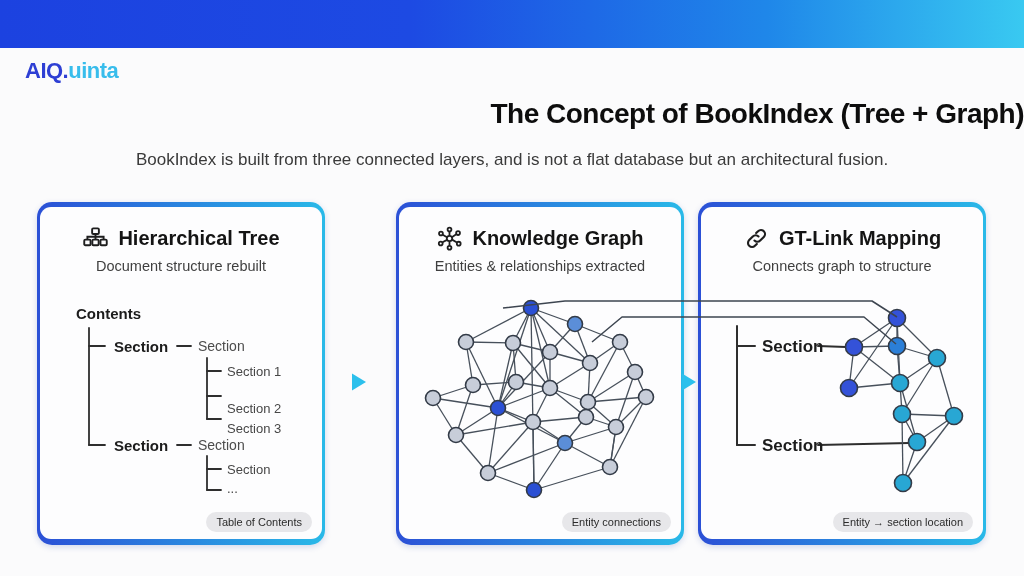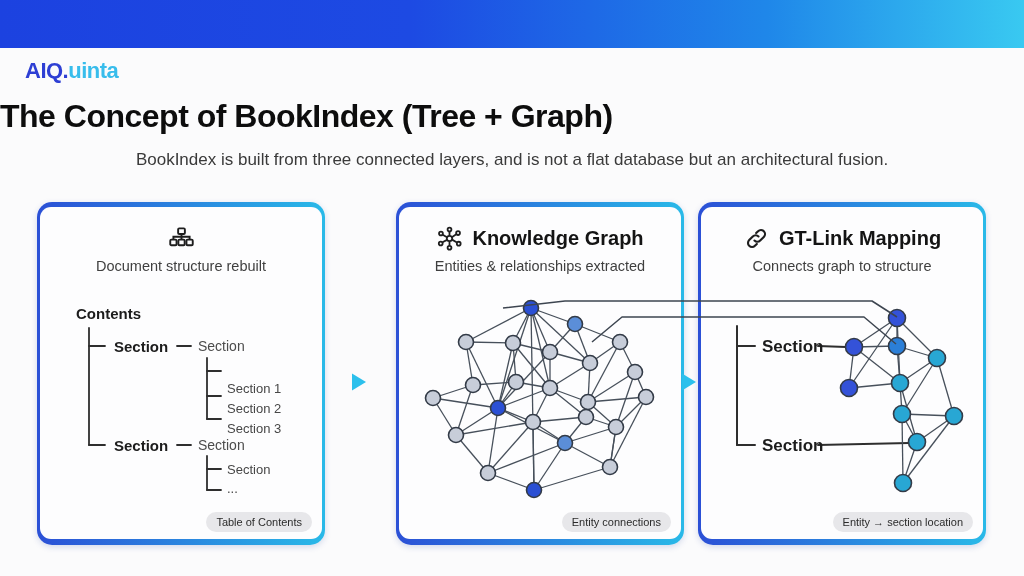--- a/index.html
+++ b/index.html
@@ -2,22 +2,22 @@
 <html><head>
 <meta charset="utf-8">
 <style>
   html,body{margin:0;padding:0;background:#e8e8e8;}
   .slide{position:relative;width:1024px;height:576px;background:#fbfbfc;overflow:hidden;
          font-family:Liberation Sans, sans-serif;}
   .banner{position:absolute;left:0;top:0;width:1024px;height:48px;
           background:linear-gradient(90deg,#1c42e0 0%,#1d4ae3 40%,#1f87e9 75%,#39c9f1 100%);}
   .logo{position:absolute;left:25px;top:58px;font-size:22px;font-weight:800;letter-spacing:-0.5px;}
   .logo .p1{color:#2e3fd4;} .logo .p2{color:#38bdec;}
-  .title{position:absolute;left:0;top:98px;width:1024px;text-align:left;margin:0;
-         font-size:32px;font-weight:800;color:#0d0d0d;letter-spacing:-0.5px;}
+  .title{position:absolute;left:0;top:98px;width:1024px;text-align:right;margin:0;
+         font-size:28px;font-weight:800;color:#0d0d0d;letter-spacing:-0.5px;}
   .subtitle{position:absolute;left:0;top:150px;width:1024px;text-align:center;margin:0;
          font-size:17px;color:#3a3a3a;}
   .panel{position:absolute;top:202px;width:288px;height:343px;border-radius:15px;
          background:linear-gradient(90deg,#2b50d6,#29b9e8);
          box-shadow:0 2px 6px rgba(30,60,160,0.18);}
   .panel-inner{position:absolute;left:3px;right:3px;top:5px;bottom:6px;background:#fdfdfe;border-radius:11px;}
   .panel-header{position:absolute;left:0;top:23px;width:100%;display:flex;justify-content:center;
          align-items:center;gap:9px;z-index:3;}
   .panel-header .ptitle{font-size:20px;font-weight:700;color:#141414;}
   .panel-header .picon{width:27px;height:27px;display:inline-block;}
@@ -51,20 +51,21 @@
     <div class="panel-header">
       <span class="picon">
         <svg viewBox="0 0 24 24" width="27" height="27" fill="none" stroke="#1e1e1e" stroke-width="1.7">
           <rect x="9" y="3" width="6" height="5" rx="1"></rect>
           <path d="M12 8 V10.5 M4.8 13 V10.5 H19.2 V13 M12 10.5 V13"></path>
           <rect x="2" y="13" width="5.6" height="5" rx="1"></rect>
           <rect x="9.2" y="13" width="5.6" height="5" rx="1"></rect>
           <rect x="16.4" y="13" width="5.6" height="5" rx="1"></rect>
         </svg>
       </span>
+      <span class="ptitle">Hierarchical Tree</span>
     </div>
     <div class="panel-sub">Document structure rebuilt</div>
 
     <svg class="layer" viewBox="0 0 288 343" stroke="#2e2e2e" stroke-width="1.8" stroke-linecap="round">
       <line x1="52" y1="126" x2="52" y2="243"></line>
       <line x1="52" y1="144" x2="68" y2="144"></line>
       <line x1="140" y1="144" x2="154" y2="144"></line>
       <line x1="170" y1="156" x2="170" y2="217"></line>
       <line x1="170" y1="169" x2="184" y2="169"></line>
       <line x1="170" y1="194" x2="184" y2="194"></line>
@@ -72,21 +73,21 @@
       <line x1="52" y1="243" x2="68" y2="243"></line>
       <line x1="140" y1="243" x2="154" y2="243"></line>
       <line x1="170" y1="254" x2="170" y2="288"></line>
       <line x1="170" y1="267" x2="184" y2="267"></line>
       <line x1="170" y1="288" x2="184" y2="288"></line>
     </svg>
 
     <div class="tl b" style="left:39px;top:111px;">Contents</div>
     <div class="tl b" style="left:77px;top:144px;">Section</div>
     <div class="tl l" style="left:161px;top:144px;">Section</div>
-    <div class="tl s" style="left:190px;top:186px;">Section 1</div>
+    <div class="tl s" style="left:190px;top:169px;">Section 1</div>
     <div class="tl s" style="left:190px;top:206px;">Section 2</div>
     <div class="tl s" style="left:190px;top:217px;margin-top:9px;">Section 3</div>
     <div class="tl b" style="left:77px;top:243px;">Section</div>
     <div class="tl l" style="left:161px;top:243px;">Section</div>
     <div class="tl s" style="left:190px;top:267px;">Section</div>
     <div class="tl s" style="left:190px;top:286px;">...</div>
 
     <div class="badge">Table of Contents</div>
   </div>
 

